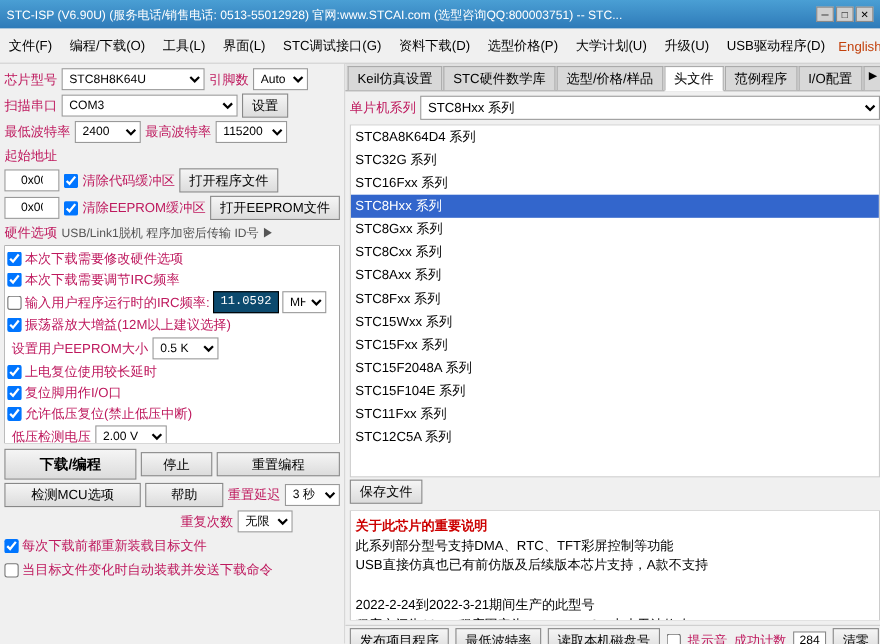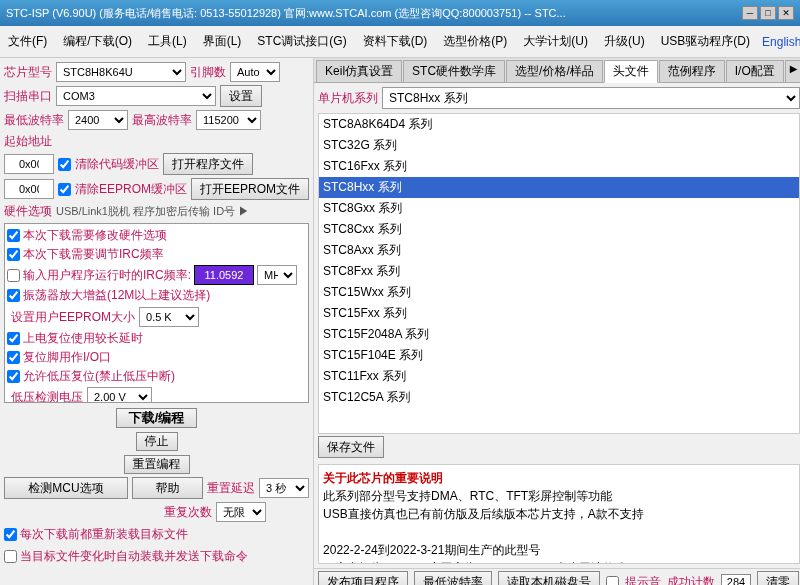--- a/index.html
+++ b/index.html
@@ -52,21 +52,21 @@
       align-items: center;
     }
     .menu-item {
       padding: 1px 4px;
       cursor: pointer;
       font-size: 12px;
       white-space: nowrap;
     }
     .english-btn {
       margin-left: auto;
-      color: #1d4ed8;
+      color: #c2410c;
       cursor: pointer;
       font-size: 12px;
     }
     .main-content {
       display: flex;
       height: calc(585px - 26px - 22px);
     }
     .left-panel {
       width: 330px;
       background: #f0f0f0;
@@ -120,28 +120,29 @@
       display: flex;
       align-items: center;
       gap: 3px;
       padding: 1px 0;
     }
     .checkbox-row input[type=checkbox] {
       width: 13px;
       height: 13px;
     }
     .freq-box {
-      background: #6d28d9;
+      background: #0c4a6e;
       color: white;
       border: 1px solid #000;
       height: 20px;
       width: 60px;
       font-size: 11px;
       padding: 0 2px;
       text-align: center;
+      font-family: Liberation Mono, monospace;
     }
     .scroll-area {
       border: 1px solid #999;
       background: white;
       overflow-y: auto;
       flex: 1;
       padding: 2px;
       font-size: 12px;
     }
     .tabs-row {
@@ -390,21 +391,21 @@
       </div>
       <div class="voltage-row" style="padding-left:4px;">
         <span class="label">低压检测电压</span>
         <select class="select-box" style="width:65px;">
           <option>2.00 V</option>
         </select>
       </div>
 
     </div>
 
-    <div class="row" style="gap:4px; margin-top:2px;flex-direction:column;">
+    <div class="row" style="gap:4px; margin-top:2px;">
       <button class="big-btn" style="flex:1;">下载/编程</button>
       <button class="btn" style="flex:0.5;">停止</button>
       <button class="btn" style="flex:1;">重置编程</button>
     </div>
 
     <div class="row" style="gap:4px;">
       <button class="btn" style="flex:1;">检测MCU选项</button>
       <button class="btn" style="flex:0.5;">帮助</button>
       <span class="label">重置延迟</span>
       <select class="select-box" style="width:50px;">

